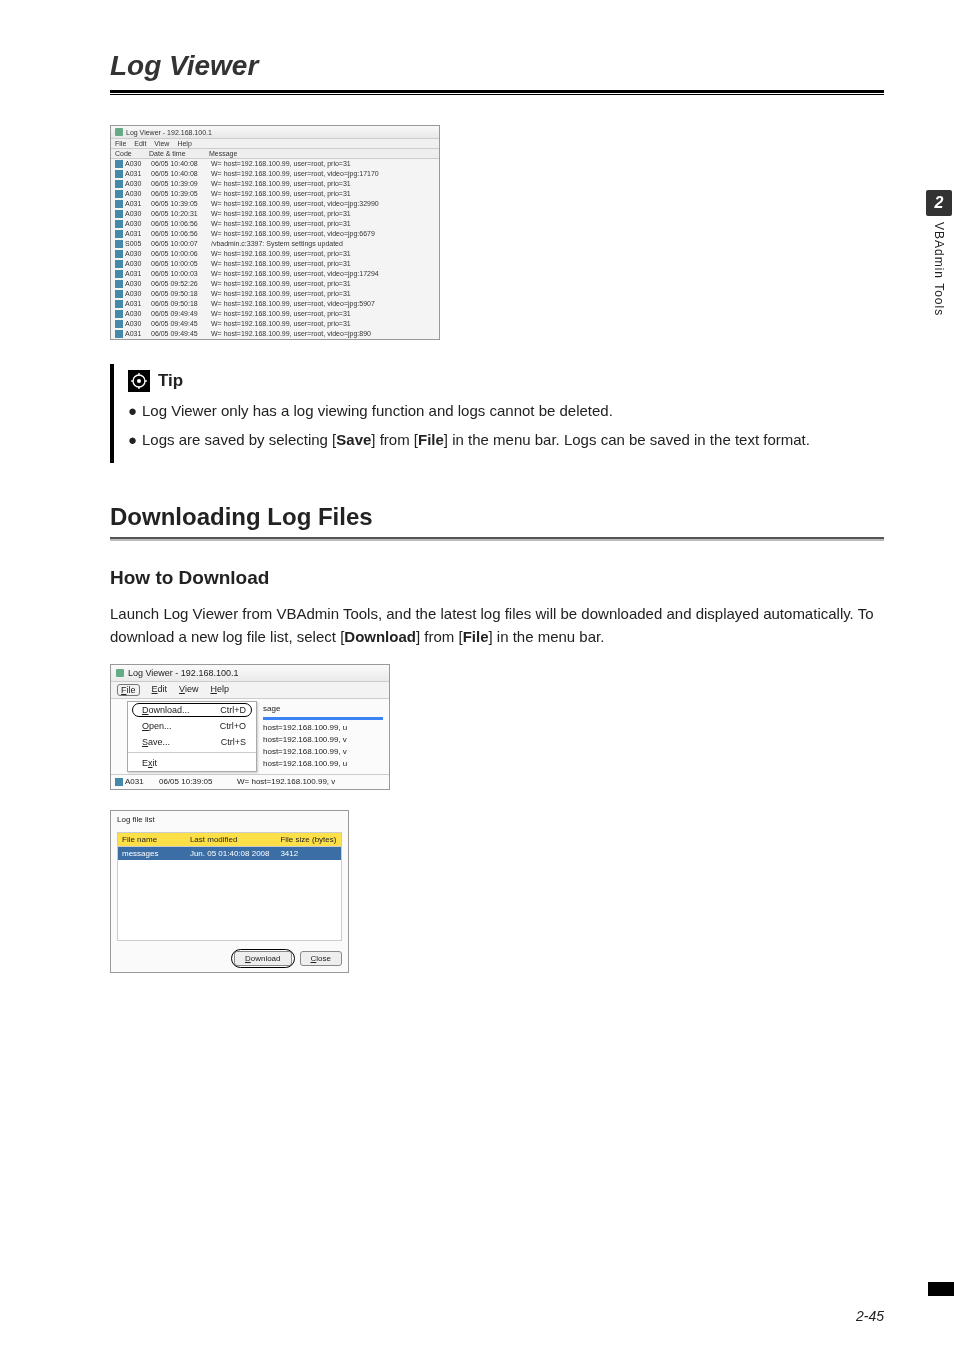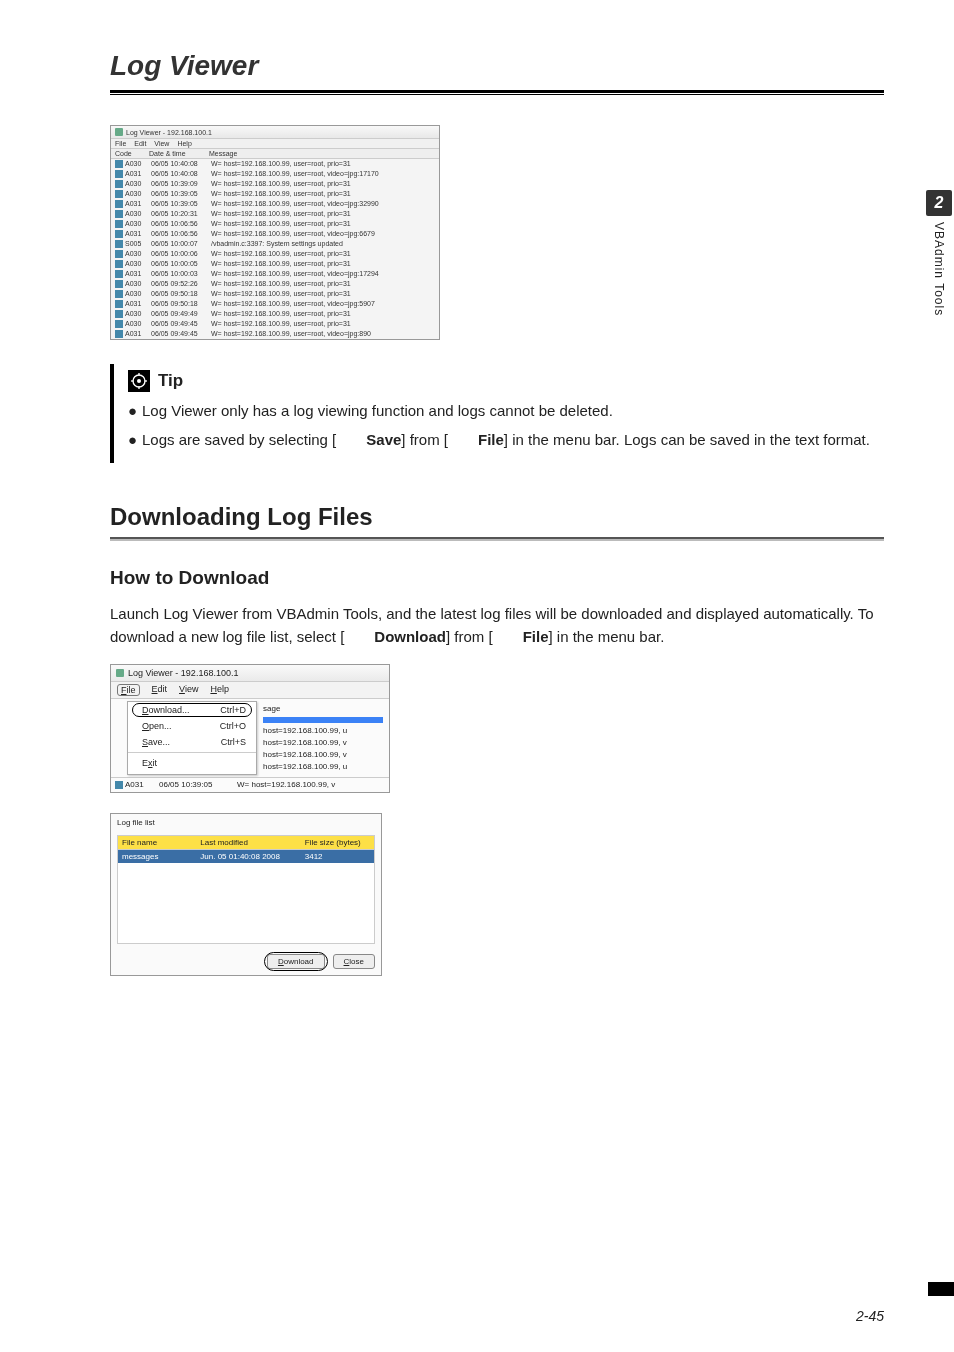--- a/index.html
+++ b/index.html
@@ -32,39 +32,39 @@
   .win2 { width:280px; border:1px solid #999; background:#fbfbfb; font-size:9px;}
   .win2-title { background:linear-gradient(#fafafa,#eaeaea); border-bottom:1px solid #ccc; padding:3px 5px; display:flex; align-items:center; gap:4px;}
   .win2-menubar{ background:#f3f3f3; border-bottom:1px solid #ccc; padding:2px 6px; display:flex; gap:12px;}
   .win2-body { display:flex; }
   .menu-drop { border:1px solid #aaa; background:#fff; width:130px; margin:2px 0 2px 16px; box-shadow:1px 1px 2px rgba(0,0,0,.2); font-size:9px;}
   .menu-row { display:flex; justify-content:space-between; padding:3px 10px 3px 14px;}
   .menu-row.circled { position:relative;}
   .menu-row.circled::after{content:''; position:absolute; left:4px; right:4px; top:1px; bottom:1px; border:1px solid #000; border-radius:10px; pointer-events:none;}
   .menu-sep{border-top:1px solid #ccc; margin:2px 0;}
   .right-col{ flex:1; padding:4px 6px; font-size:8px; line-height:12px;}
-  .right-col .hdr{border-bottom:6px solid #3b82f6; padding-bottom:2px; margin-bottom:2px;}
-  .win3 { width:272px; border:1px solid #999; background:#fafafa; font-size:8px; padding:0;}
+  .right-col .hdr{border-bottom:3px solid #3b82f6; padding-bottom:2px; margin-bottom:2px;}
+  .win3 { width:239px; border:1px solid #999; background:#fafafa; font-size:8px; padding:0;}
   .win3-title{ padding:4px 6px; }
   .win3-table{ margin:4px 6px; border:1px solid #ccc; background:#fff;}
   .win3-th{ display:flex; background:#fde047; border-bottom:1px solid #ccc; padding:2px 4px;}
   .w3c1{flex:1.2;} .w3c2{flex:1.6;} .w3c3{flex:1;}
   .win3-row{ display:flex; padding:2px 4px; background:#3a6ea5; color:#fff;}
   .win3-blank{height:80px;}
   .win3-foot{ display:flex; justify-content:flex-end; gap:8px; padding:6px;}
   .btn{ border:1px solid #888; background:#eee; border-radius:3px; padding:2px 10px; font-size:8px;}
   .btn.circled{position:relative;}
   .btn.circled::after{content:''; position:absolute; left:-4px; right:-4px; top:-3px; bottom:-3px; border:1px solid #000; border-radius:10px;}
   .side-tab { position:absolute; right:0; top:190px; width:30px; text-align:center;}
   .side-num { width:26px; height:26px; background:#333; color:#fff; font-style:italic; font-weight:bold; font-size:16px; display:flex; align-items:center; justify-content:center; border-radius:2px; margin:0 auto 6px;}
   .side-txt { writing-mode:vertical-rl; font-size:12px; letter-spacing:1px; margin:0 auto;}
   .footer { position:absolute; bottom:28px; right:70px; font-size:14px;}
   .footer .chap{font-weight:normal; font-style:italic;}
   .footer-mark { position:absolute; bottom:56px; right:0; width:26px; height:14px; background:#000;}
-  .bold { font-weight:bold;padding-left:30px; }
+  .bold { font-weight:bold; }
   .u { text-decoration:underline; }
   .menu-open { border:1px solid #777; border-radius:3px; padding:0 3px;}
 </style>
 </head>
 <body>
 
 <div class="page">
 
   <div class="title">Log Viewer</div>
   <div class="title-rule"></div>

